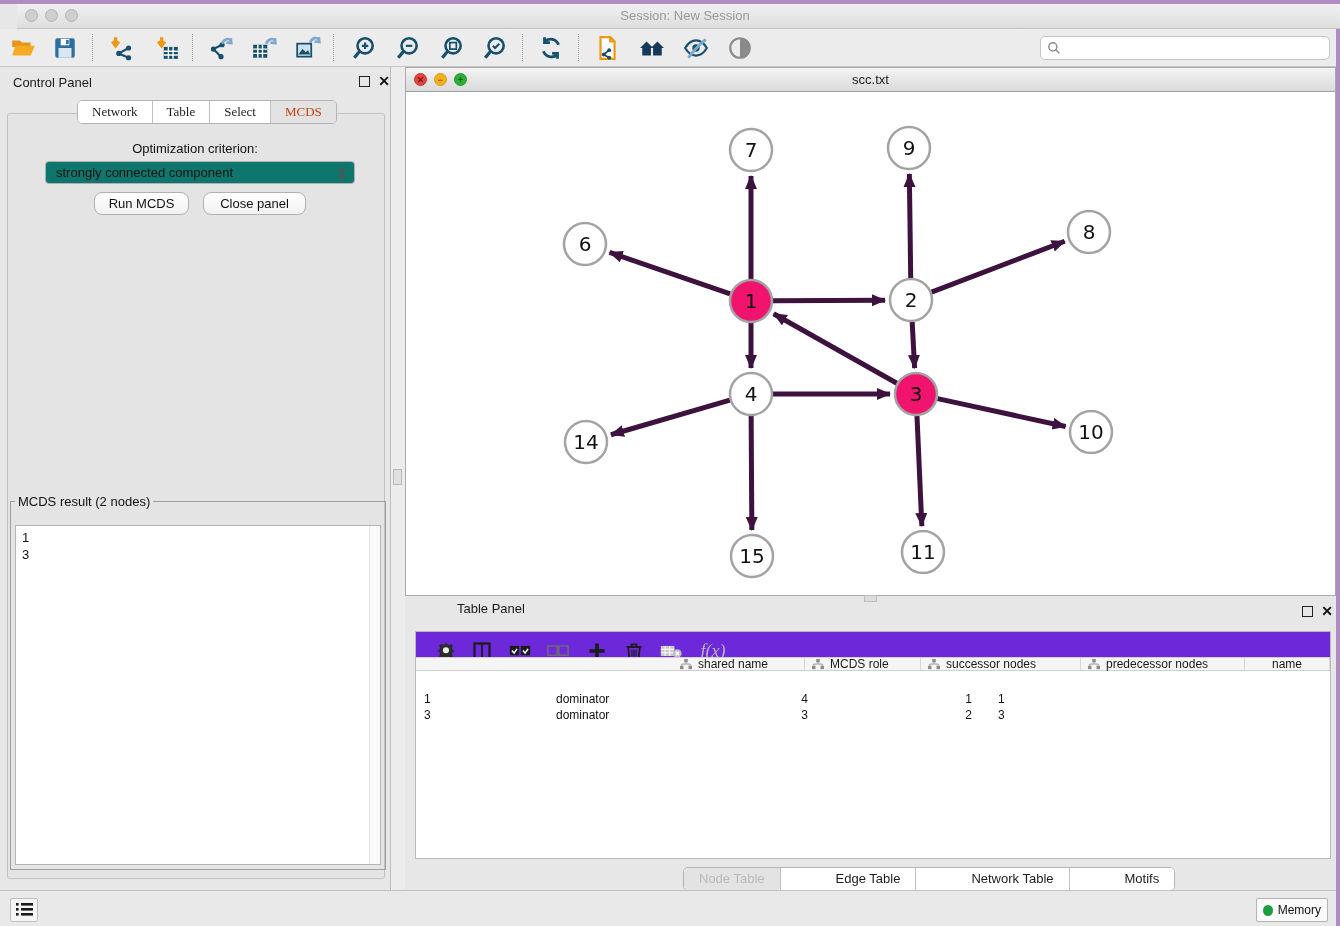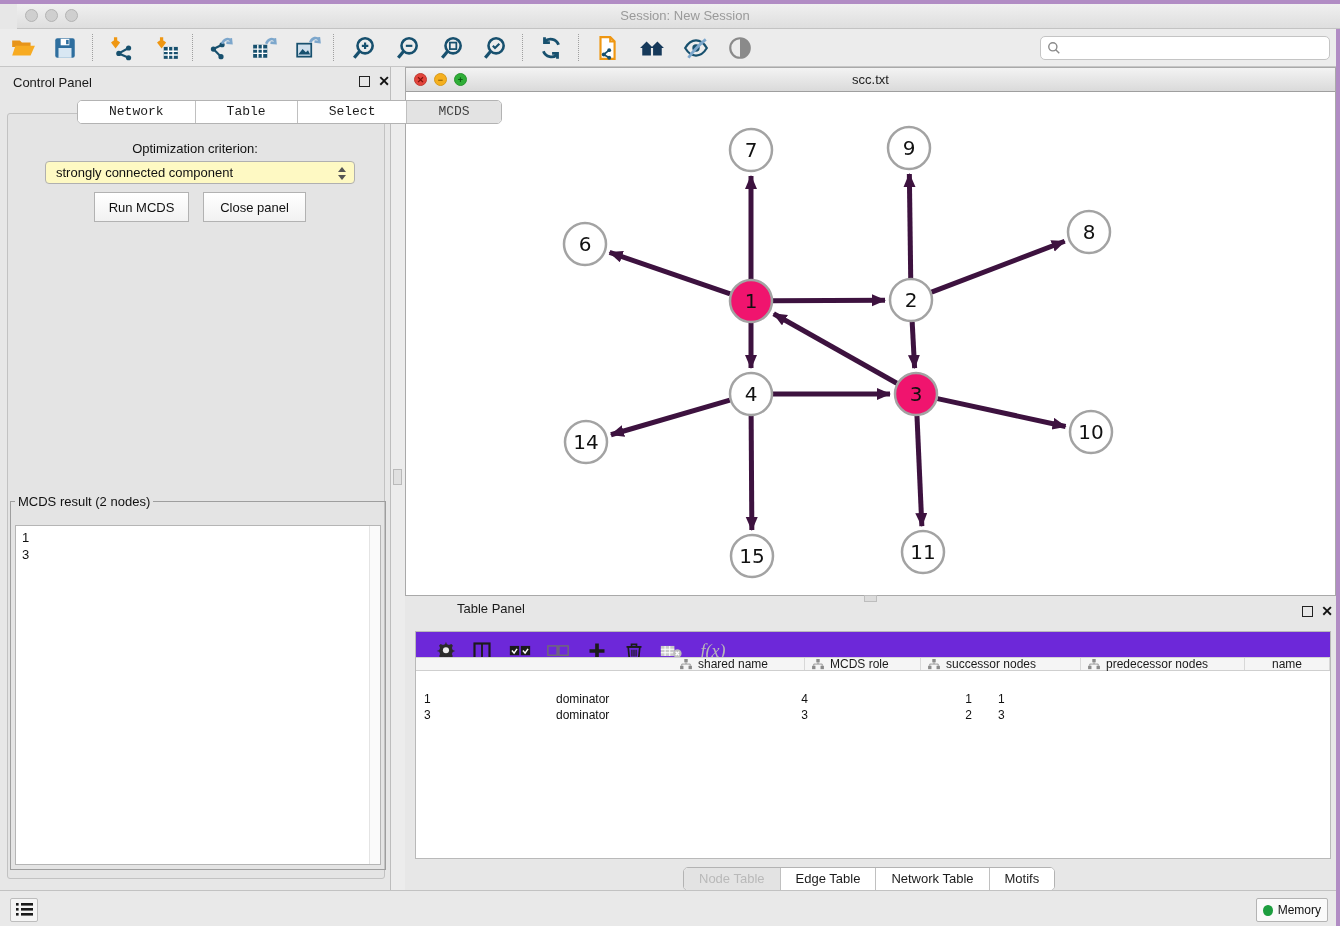--- a/index.html
+++ b/index.html
@@ -22,27 +22,27 @@
   #search-icon{position:absolute;left:7px;top:5px;width:14px;height:14px;}
 
   
   #control-panel{position:absolute;left:0;top:63px;width:391px;height:827px;background:#e7e7e7;border-right:1px solid #bdbdbd;box-sizing:border-box;}
   #cp-header{position:absolute;left:0;top:0;width:100%;height:30px;}
   .panel-title{position:absolute;left:13px;top:8px;font-size:13px;color:#1a1a1a;}
   .float-btn{position:absolute;top:9px;width:11px;height:11px;border:1.5px solid #222;box-sizing:border-box;background:transparent;padding:0;}
   .close-btn{position:absolute;top:5px;width:16px;height:18px;border:none;background:transparent;font-size:14px;font-weight:bold;color:#111;padding:0;line-height:18px;}
   #cp-box{position:absolute;left:7px;top:46px;width:378px;height:766px;border:1px solid #c2c2c2;border-radius:3px;background:#e4e4e4;box-sizing:border-box;}
   #cp-tabs{position:absolute;left:77px;top:33px;height:22px;display:flex;z-index:5;border:1px solid #b3b3b3;border-radius:5px;overflow:hidden;background:#fff;}
-  .cp-tab{height:22px;line-height:22px;font-size:13px;color:#1c1c1c;background:#fff;border:none;border-right:1px solid #c0c0c0;padding:0 31px;font-family:Liberation Mono, monospace;}
+  .cp-tab{height:22px;line-height:22px;font-size:13px;color:#1c1c1c;background:#fff;border:none;border-right:1px solid #c0c0c0;padding:0 14px;font-family:Liberation Serif, serif;}
   .cp-tab:last-child{border-right:none;}
-  .cp-tab.active{background:#e3e3e3;color:#404040;}
+  .cp-tab.active{background:#e3e3e3;color:#c2410c;}
   #opt-label{position:absolute;left:0;top:74px;width:100%;text-align:center;font-size:13px;color:#111;}
-  #opt-select{position:absolute;left:45px;top:94px;width:310px;height:23px;background:#fef9c3;border:1px solid #b0b0b0;border-radius:4px;box-sizing:border-box;font-size:13px;line-height:21px;padding-left:10px;color:#111;}
+  #opt-select{position:absolute;left:45px;top:94px;width:310px;height:23px;background:#0f766e;border:1px solid #b0b0b0;border-radius:4px;box-sizing:border-box;font-size:13px;line-height:21px;padding-left:10px;color:#111;}
   #opt-select .updown{position:absolute;right:7px;top:4px;width:9px;height:14px;}
-  .btn{position:absolute;height:30px;background:linear-gradient(#ffffff,#f1f1f1);border:1px solid #b2b2b2;border-radius:0;font-size:13px;color:#111;font-family:inherit;padding:0 12px;}
+  .btn{position:absolute;height:23px;background:linear-gradient(#ffffff,#f1f1f1);border:1px solid #b2b2b2;border-radius:8px;font-size:13px;color:#111;font-family:inherit;padding:0 12px;}
   #mcds-fieldset{position:absolute;left:10px;top:427px;width:370px;height:370px;border:1px solid #9e9e9e;margin:0;padding:2px;background:transparent;}
   #mcds-fieldset legend{font-size:13px;color:#111;padding:0 3px;margin-left:2px;}
   #mcds-text{position:absolute;left:4px;top:16px;right:4px;bottom:4px;background:#fff;border:1px solid #b5b5b5;font-size:13px;color:#111;padding:3px 6px;line-height:17px;}
   #mcds-scroll{position:absolute;right:0;top:0;width:10px;height:100%;background:#fafafa;border-left:1px solid #e4e4e4;}
 
   
   #v-gutter{position:absolute;left:391px;top:63px;width:14px;height:827px;background:#ececec;}
   #v-knob{position:absolute;left:2px;top:402px;width:9px;height:16px;background:#e0e0e0;border:1px solid #b9b9b9;box-sizing:border-box;}
   #h-knob{position:absolute;left:459px;top:-4px;width:13px;height:7px;background:#dcdcdc;border:1px solid #bdbdbd;box-sizing:border-box;}
 
@@ -59,21 +59,21 @@
   #tp-toolbar{position:absolute;left:0;top:0;width:100%;height:38px;background:#6d28d9;}
   .tp-btn{position:absolute;top:5px;width:30px;height:28px;border:none;background:transparent;padding:1px;}
   .tp-btn svg{display:block;margin:auto;}
   #fx-label{font-family:"Liberation Serif",serif;font-style:italic;font-size:18px;color:#b9b9b9;}
   #tp-headrow{position:absolute;left:0;top:25px;width:100%;height:14px;background:#f5f5f5;border-top:1px solid #d2d2d2;border-bottom:1px solid #cfcfcf;box-sizing:border-box;display:flex;justify-content:flex-end;}
   .hcell{height:100%;box-sizing:border-box;border-right:1px solid #d8d8d8;font-size:12px;color:#1a1a1a;display:flex;align-items:center;padding-left:7px;gap:6px;}
   .hcell.center{justify-content:center;padding-left:0;}
   .tp-row{position:absolute;left:0;width:100%;height:16px;display:flex;font-size:12px;color:#111;}
   .tcell{box-sizing:border-box;padding-left:8px;overflow:hidden;white-space:nowrap;}
   .tcell.right{text-align:right;padding-right:16px;padding-left:0;}
-  #tp-tabs{position:absolute;left:278px;top:268px;height:22px;display:flex;border:1px solid #b3b3b3;border-radius:5px;overflow:hidden;background:#fff;}
+  #tp-tabs{position:absolute;left:278px;top:268px;height:22px;display:flex;border:1px solid #b3b3b3;border-radius:5px;overflow:hidden;background:#fff;gap:40px;}
   .tp-tab{height:22px;line-height:22px;font-size:13px;color:#1c1c1c;background:#fff;border:none;border-right:1px solid #c0c0c0;padding:0 15px;font-family:inherit;}
   .tp-tab:last-child{border-right:none;}
   .tp-tab.active{background:#e3e3e3;color:#b9b9b9;}
 
   
   #status-bar{position:absolute;left:0;top:886px;width:100%;height:36px;background:#e9e9e9;border-top:1px solid #c2c2c2;box-sizing:border-box;}
   #list-btn{position:absolute;left:10px;top:7px;width:28px;height:24px;background:#f5f5f5;border:1px solid #bdbdbd;border-radius:2px;padding:3px 5px;}
   #memory-btn{position:absolute;right:8px;top:7px;width:72px;height:24px;background:#fafafa;border:1px solid #b4b4b4;border-radius:2px;font-size:12px;color:#111;display:flex;align-items:center;justify-content:center;gap:5px;font-family:inherit;}
   #memory-dot{width:11px;height:11px;border-radius:50%;background:#1d9e3f;display:inline-block;}
 </style>

